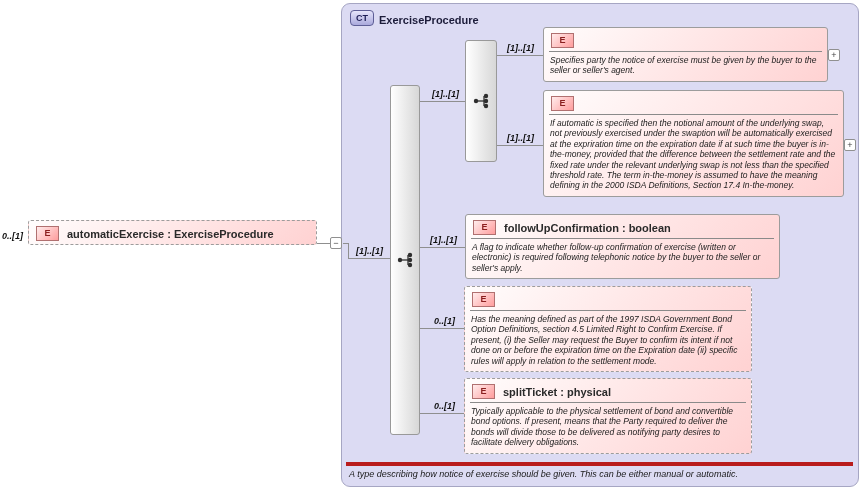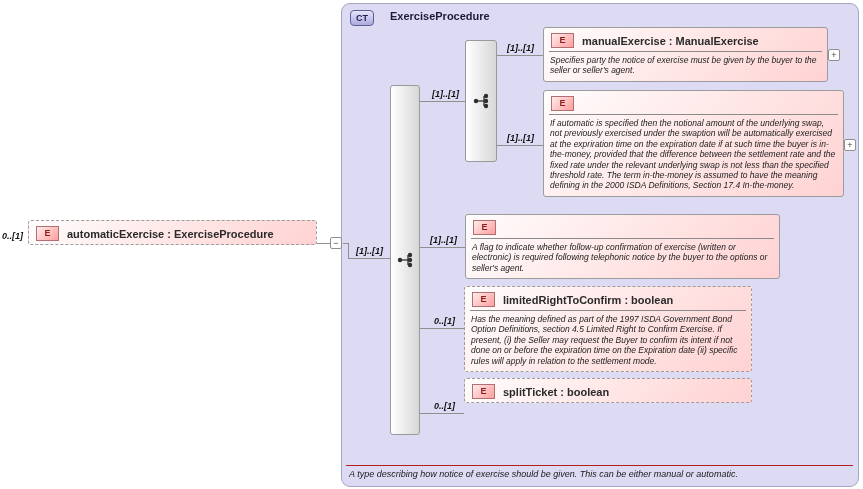--- a/index.html
+++ b/index.html
@@ -2,26 +2,26 @@
 <html><head>
 <meta charset="utf-8">
 <style>
   html,body { margin:0; padding:0; background:#ffffff; }
   .canvas { position:relative; width:863px; height:489px; background:#ffffff;
             font-family:"Liberation Sans", sans-serif; overflow:hidden; }
 
   
   .ct-container { position:absolute; left:341px; top:3px; width:516px; height:482px;
                   background:#dcdbf3; border:1px solid #a6a6c3; border-radius:9px; }
-  .ct-head { position:absolute; left:8px; top:6px; display:flex; align-items:flex-start; gap:16px; }
+  .ct-head { position:absolute; left:8px; top:6px; display:flex; align-items:flex-end; gap:5px; }
   .ct-badge { width:22px; height:14px; background:linear-gradient(180deg,#e6e5fb,#aaa9dc);
               border:1px solid #5e5e96; border-radius:4px; color:#1d1d55;
               font:bold 9px/14px "Liberation Sans", sans-serif; text-align:center; }
   .ct-title { font:bold 11px "Liberation Sans", sans-serif; color:#1c1c3a; }
-  .ct-footer { position:absolute; left:4px; right:5px; bottom:3px; border-top:1px solid #b91c1c;
+  .ct-footer { position:absolute; left:4px; right:5px; bottom:3px; border-top:4px solid #b91c1c;
                padding:3px 2px 3px 3px; font:italic 9px/11px "Liberation Sans", sans-serif; color:#1a1a1a; }
 
   
   .card { position:absolute; background:linear-gradient(135deg,#fffdfd 0%,#ffe9e9 45%,#ffd2d2 100%);
           border:1px solid #9c9c9c; border-radius:3px; box-sizing:border-box; }
   .card.dashed { border-style:dashed; }
   .card-head { display:flex; align-items:center; gap:8px; padding:5px 8px 3px 7px; }
   .ebadge { flex:0 0 auto; width:21px; height:13px; color:#8b1f1f;
             background:linear-gradient(135deg,#ffecec,#ff9d9d); border:1px solid #b07070;
             font:bold 9px/13px "Liberation Sans", sans-serif; text-align:center; }
@@ -129,57 +129,57 @@
       <circle cx="13" cy="8" r="2.2" fill="#2e2e2e"></circle>
       <circle cx="13" cy="13" r="2.2" fill="#2e2e2e"></circle>
     </svg>
   </div>
 
   <div class="hline" id="c-manual"></div>
   <span class="card-label" id="lbl-manual">[1]..[1]</span>
   <div class="card" id="card-manual">
     <div class="card-head">
       <span class="ebadge">E</span>
-      <span class="card-title">manualExercise : ManualExercise</span>
     </div>
     <div class="card-note">Specifies party the notice of exercise must be given by the buyer to the seller or seller's agent.</div>
   </div>
   <div class="pm-box" id="pm-manual">+</div>
 
   <div class="hline" id="c-auto"></div>
   <span class="card-label" id="lbl-auto">[1]..[1]</span>
   <div class="card" id="card-auto">
     <div class="card-head">
       <span class="ebadge">E</span>
     </div>
     <div class="card-note">If automatic is specified then the notional amount of the underlying swap, not previously exercised under the swaption will be automatically exercised at the expriration time on the expiration date if at such time the buyer is in-the-money, provided that the difference between the settlement rate and the fixed rate under the relevant underlying swap is not less than the specified threshold rate. The term in-the-money is assumed to have the meaning defining in the 2000 ISDA Definitions, Section 17.4 In-the-money.</div>
   </div>
   <div class="pm-box" id="pm-auto">+</div>
 
   <div class="hline" id="c-follow"></div>
   <span class="card-label" id="lbl-follow">[1]..[1]</span>
   <div class="card" id="card-follow">
     <div class="card-head">
       <span class="ebadge">E</span>
+      <span class="card-title">followUpConfirmation : boolean</span>
     </div>
-    <div class="card-note">A flag to indicate whether follow-up confirmation of exercise (written or electronic) is required following telephonic notice by the buyer to the options or seller's agent.</div>
+    <div class="card-note">A flag to indicate whether follow-up confirmation of exercise (written or electronic) is required following telephonic notice by the buyer to the seller or seller's apply.</div>
   </div>
 
   <div class="hline" id="c-limited"></div>
   <span class="card-label" id="lbl-limited">0..[1]</span>
   <div class="card dashed" id="card-limited">
     <div class="card-head">
       <span class="ebadge">E</span>
-      <span class="card-title">limitedRightToConfirm : boolean</span>
     </div>
     <div class="card-note">Has the meaning defined as part of the 1997 ISDA Government Bond Option Definitions, section 4.5 Limited Right to Confirm Exercise. If present, (i) the Seller may request the Buyer to confirm its intent if not done on or before the expiration time on the Expiration date (ii) specific rules will apply in relation to the settlement mode.</div>
   </div>
 
   <div class="hline" id="c-split"></div>
   <span class="card-label" id="lbl-split">0..[1]</span>
   <div class="card dashed" id="card-split">
     <div class="card-head">
       <span class="ebadge">E</span>
-      <span class="card-title">splitTicket : boolean</span>
+      <span class="card-title">splitTicket : physical</span>
     </div>
+    <div class="card-note">Typically applicable to the physical settlement of bond and convertible bond options. If present, means that the Party required to deliver the bonds will divide those to be delivered as notifying party desires to facilitate delivery obligations.</div>
   </div>
 
 </div>
 
 </body></html>

